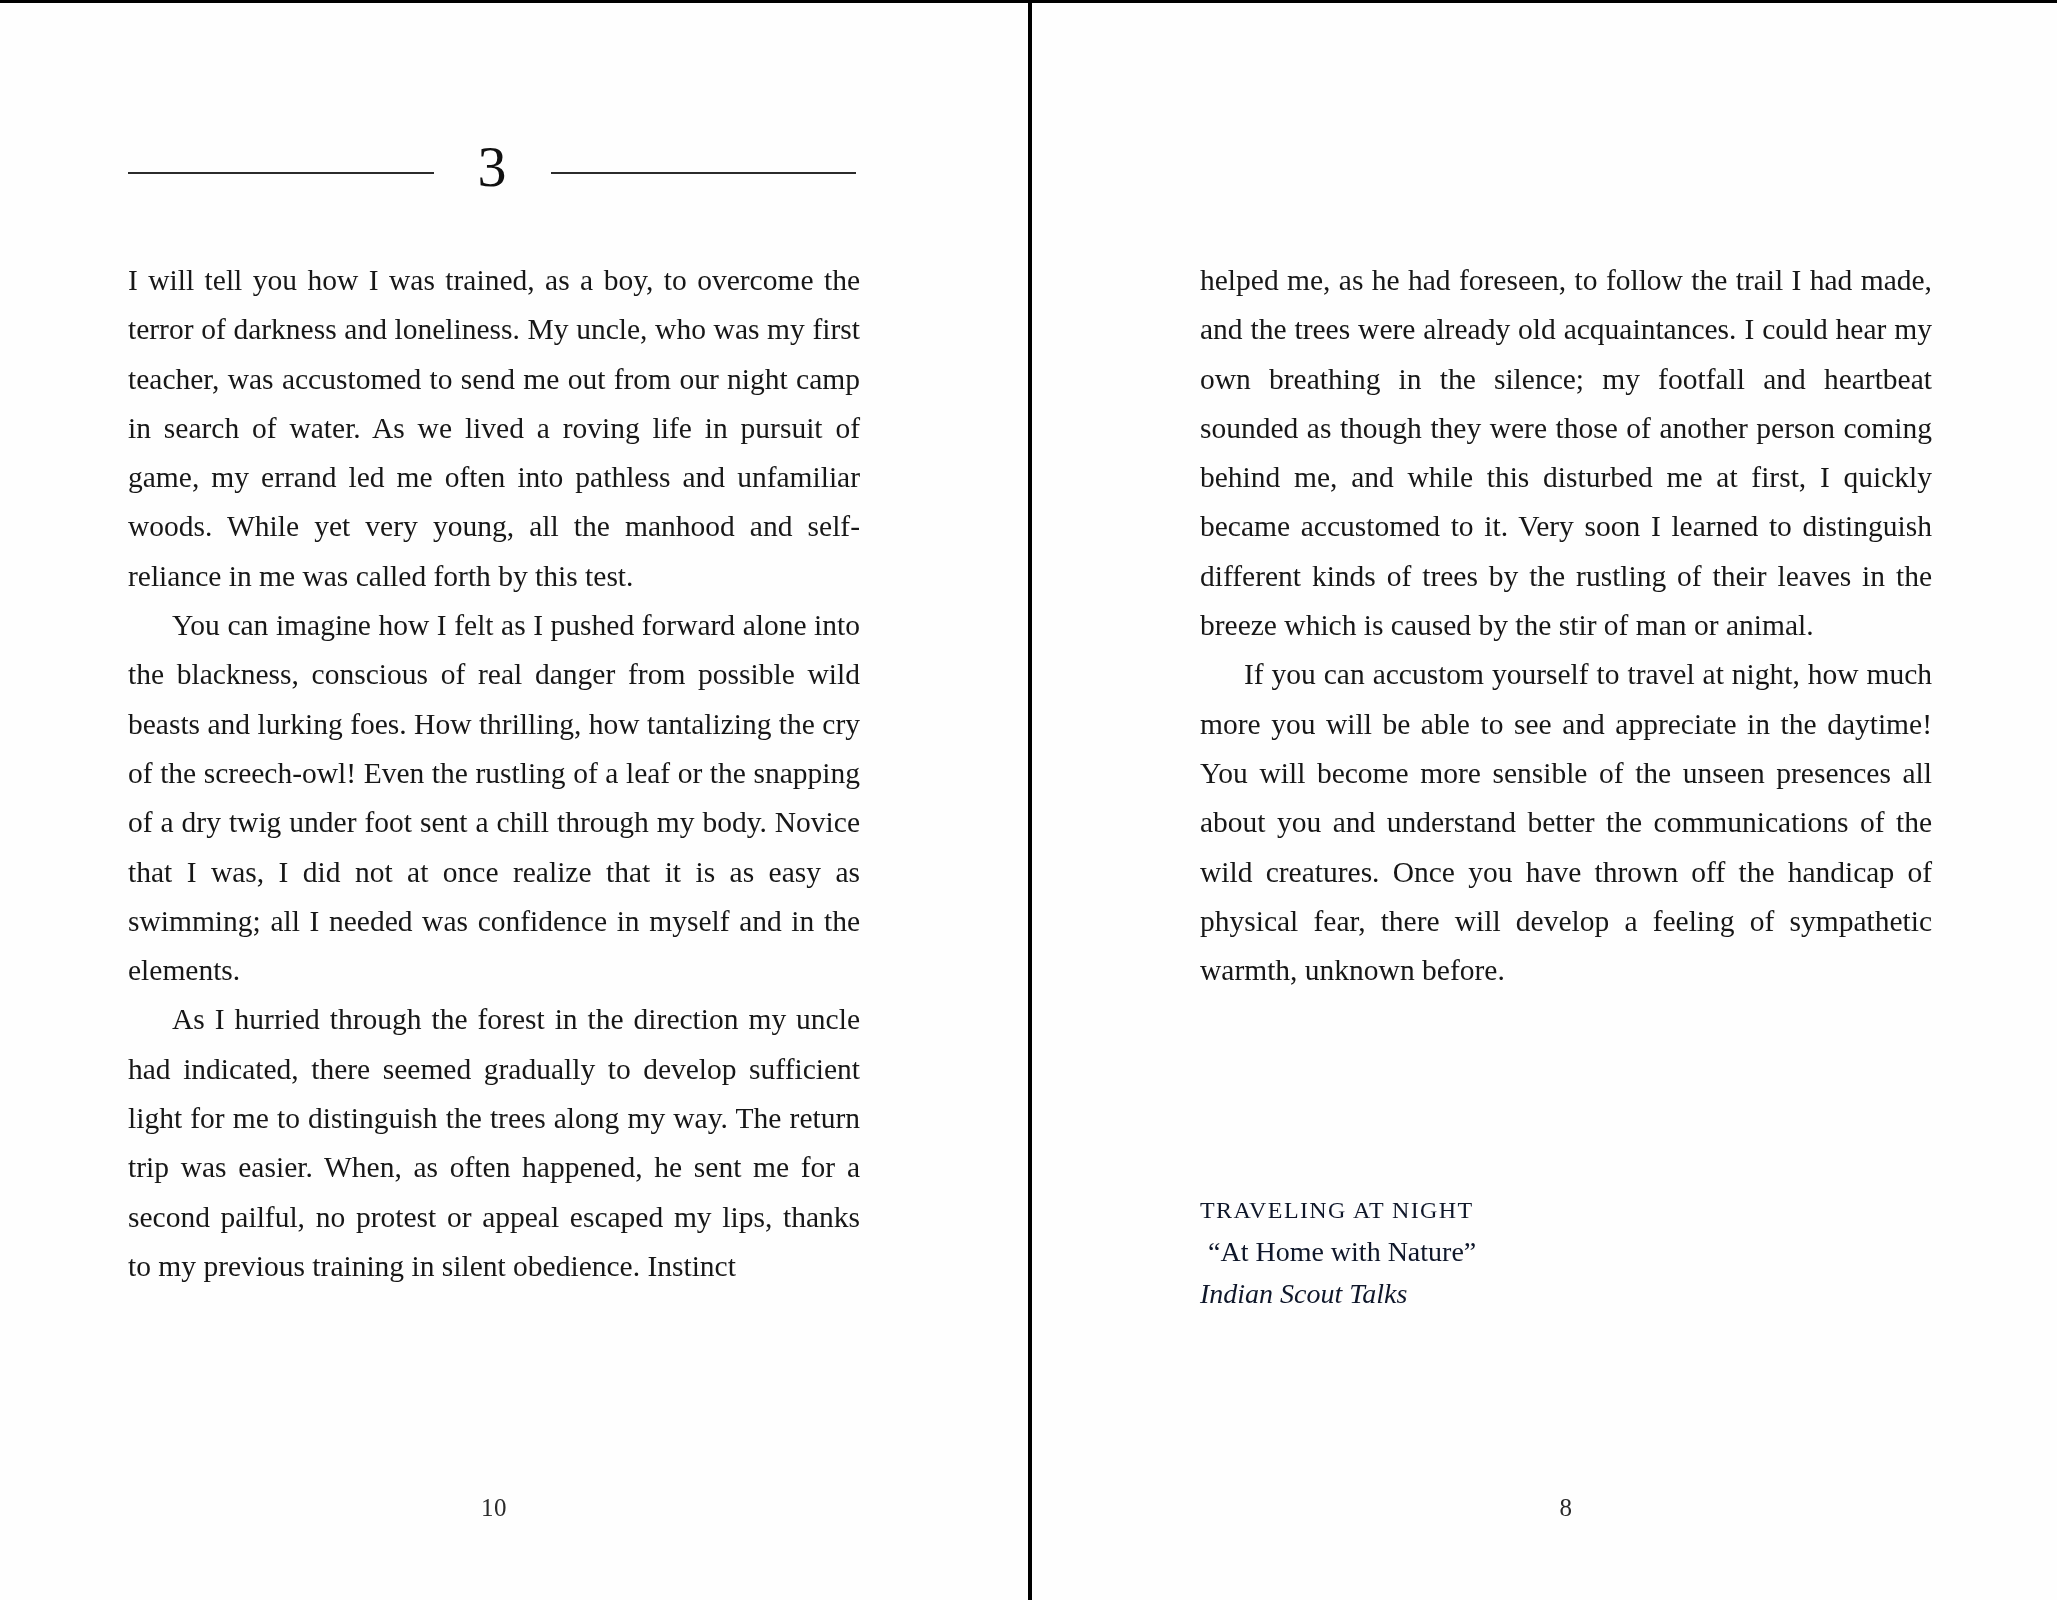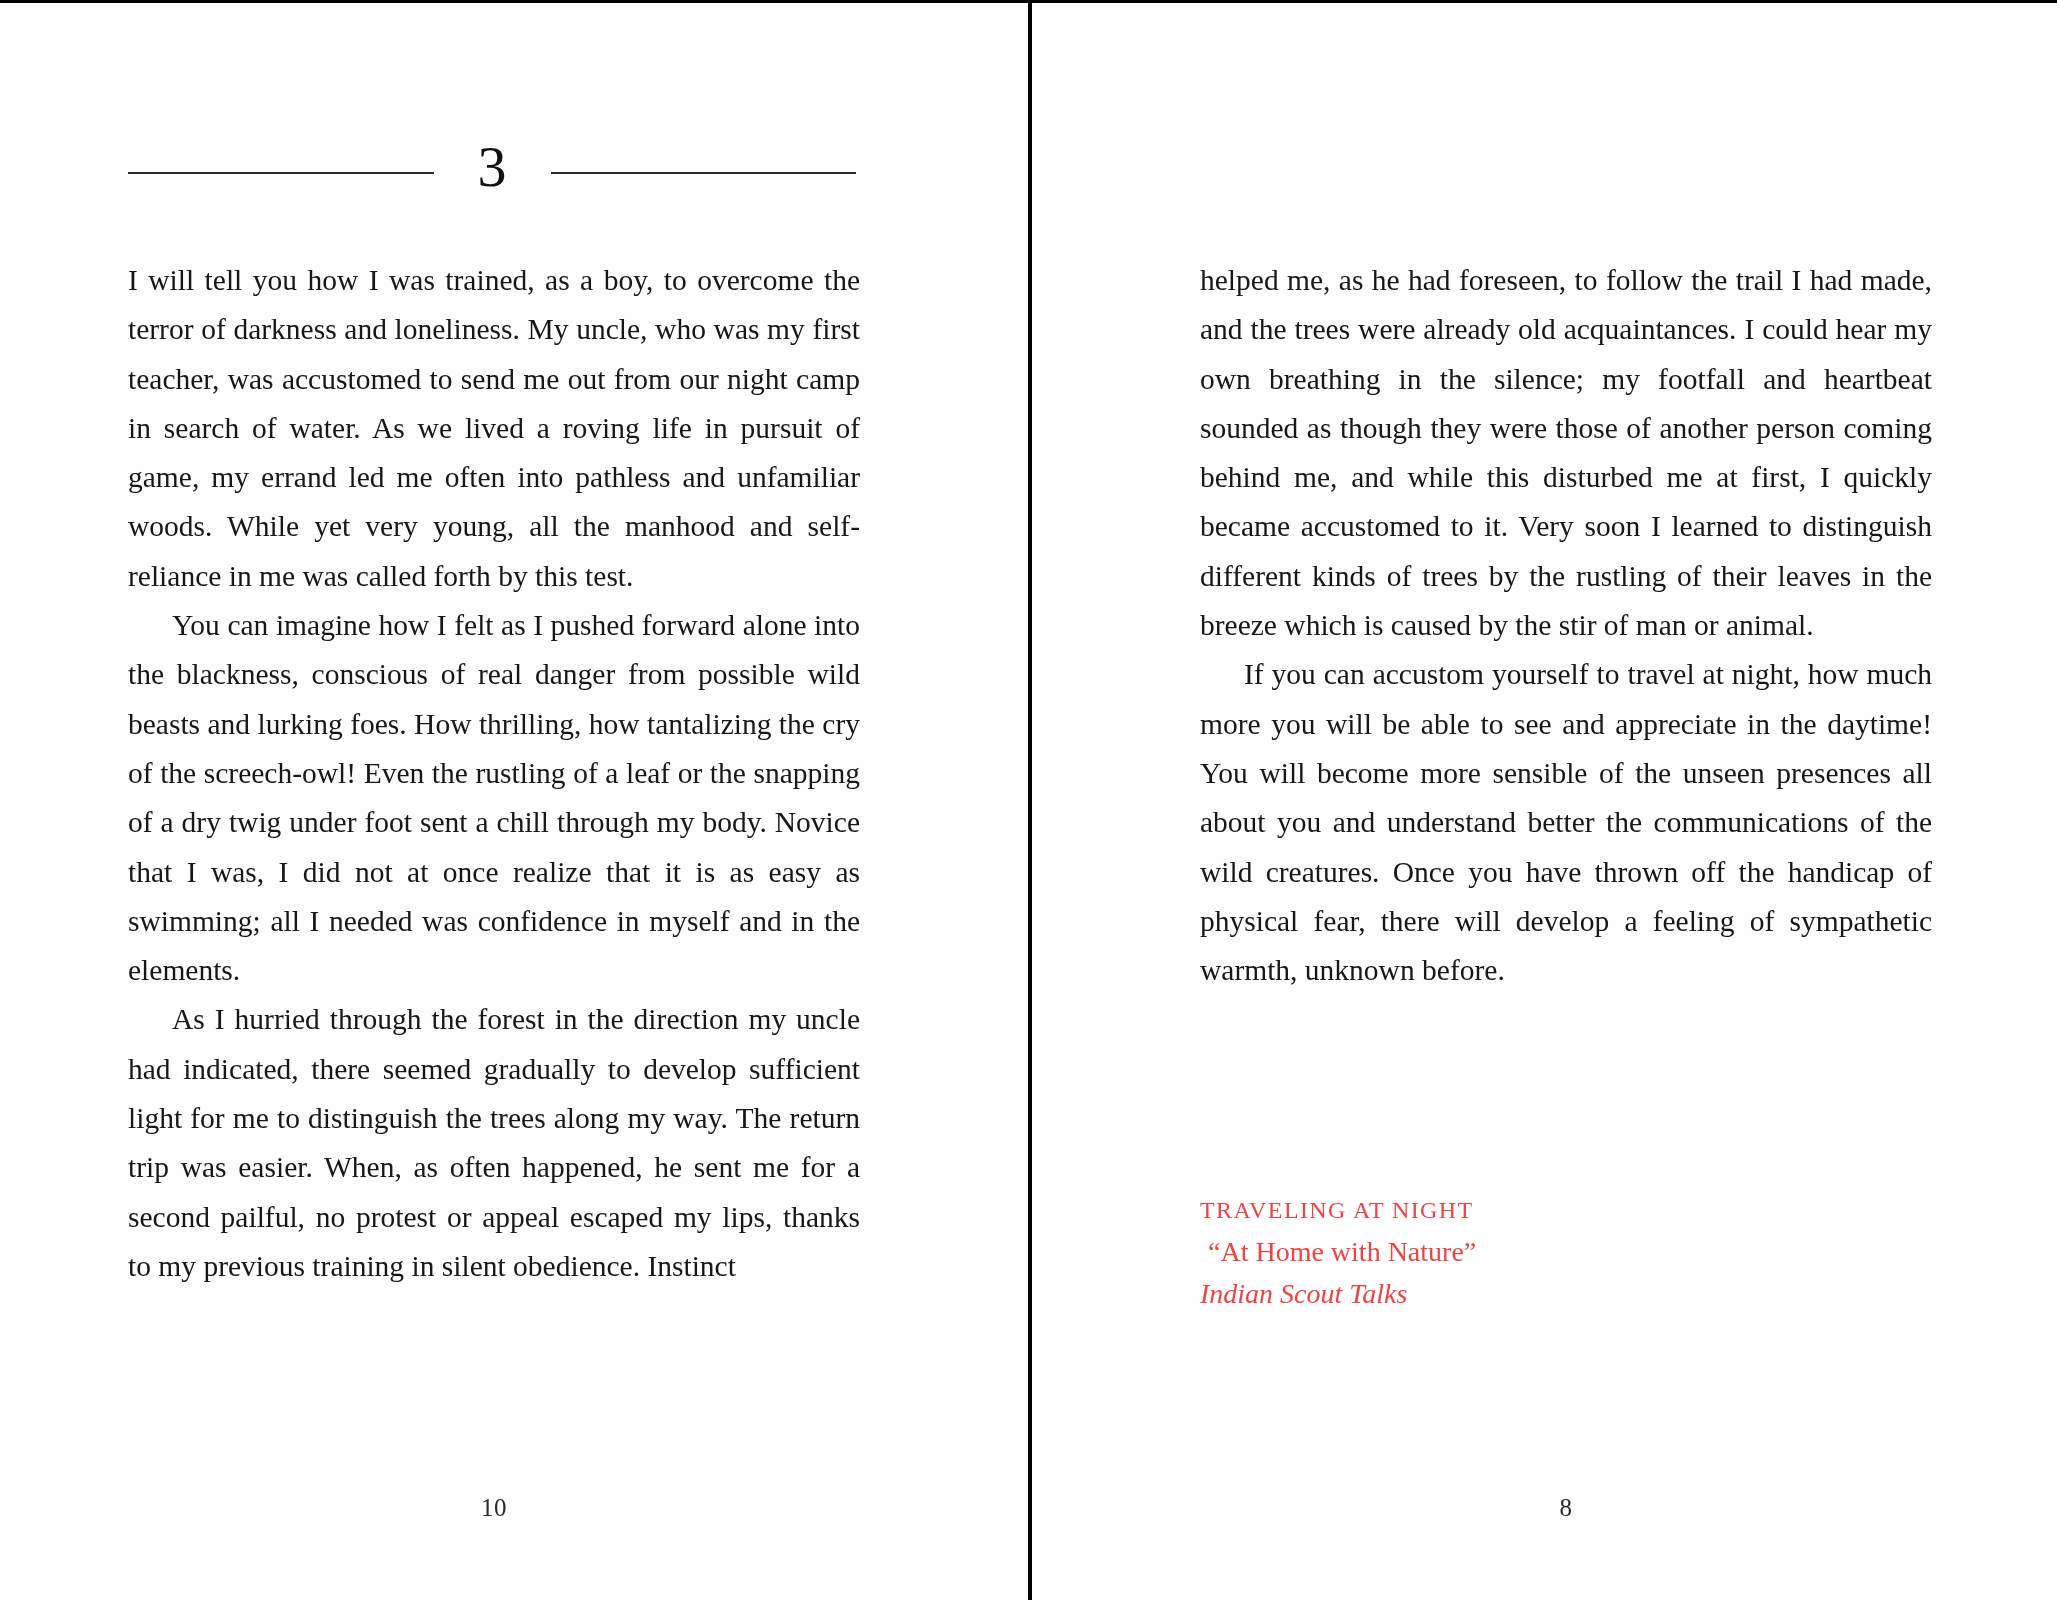--- a/index.html
+++ b/index.html
@@ -93,21 +93,21 @@
   .textblock p { text-align-last: left; }
 
   
   .attribution {
     position: absolute;
     left: 168px;
     top: 1186px;
     width: 732px;
     font-size: 27px;
     line-height: 42px;
-    color: #ef4444;
+    color: #0f172a;
   }
   .attrib-source {
     font-size: 24px;
     letter-spacing: 1.4px;
     text-transform: uppercase;
     font-variant: normal;
     display: block;
   }
   .attrib-title { display: block; font-size: 28px; margin-left: 8px; }
   .attrib-book  { display: block; font-style: italic; font-size: 28px; }

